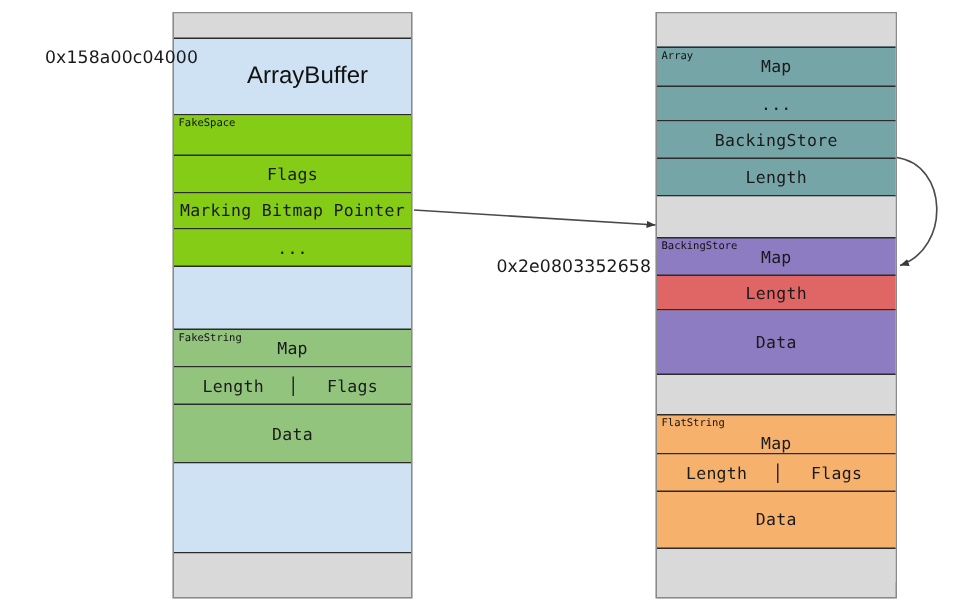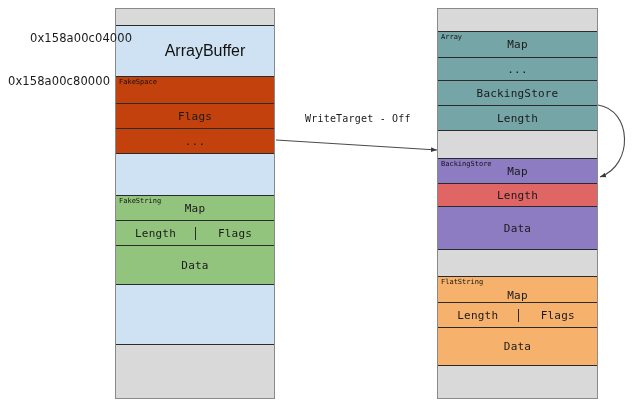--- a/index.html
+++ b/index.html
@@ -45,21 +45,21 @@
     overflow: hidden;
   }
   .row.bordered { border-bottom: 1px solid #2b2b2b; }
   .row.topline  { border-top: 1px solid #2b2b2b; }
 
   
   .gap { background: #d9d9d9; }
 
   
   .c-lightblue  { background: #cfe2f3; padding-left: 20px; }
-  .c-blue       { background: #c2410c; }
+  .c-blue       { background: #84cc16; }
   .c-green      { background: #93c47d; }
   .c-teal       { background: #76a5a8; }
   .c-purple     { background: #8e7cc3; }
   .c-red        { background: #e06666; }
   .c-orange     { background: #f6b26c; }
 
   
   .tag {
     position: absolute;
     left: 3px;
@@ -140,20 +140,23 @@
       <div class="row gap" style="height: 16px; flex: 0 0 16px;"></div>
       <div class="row c-lightblue bordered topline" style="height: 52px; flex: 0 0 52px;">
         <span class="title-sans">ArrayBuffer</span>
       </div>
       <div class="row c-blue bordered" style="height: 27px; flex: 0 0 27px;">
         <span class="tag">FakeSpace</span>
       </div>
       <div class="row c-blue bordered" style="height: 25px; flex: 0 0 25px;">
         <span>Flags</span>
       </div>
+      <div class="row c-blue bordered" style="height: 24px; flex: 0 0 24px;">
+        <span>Marking Bitmap Pointer</span>
+      </div>
       <div class="row c-blue bordered" style="height: 25px; flex: 0 0 25px;">
         <span>...</span>
       </div>
       <div class="row c-lightblue bordered" style="height: 42px; flex: 0 0 42px;"></div>
       <div class="row c-green bordered" style="height: 25px; flex: 0 0 25px;">
         <span class="tag">FakeString</span>
         <span>Map</span>
       </div>
       <div class="row c-green bordered split" style="height: 25px; flex: 0 0 25px;">
         <div class="half">Length</div>
@@ -201,30 +204,29 @@
         <div class="half">Length</div>
         <div class="half divider">Flags</div>
       </div>
       <div class="row c-orange bordered" style="height: 38px; flex: 0 0 38px;">
         <span>Data</span>
       </div>
       <div class="row gap" style="height: 22px; flex: 0 0 22px;"></div>
     </div>
 
   <div class="addr" id="addr-l1">0x158a00c04000</div>
-  <div class="addr" id="addr-l2">0x158a00c80000</div>
-
+
+  <div class="addr" id="addr-r2">0x2e0803352658</div>
 
   <svg class="overlay" viewBox="0 0 640 406">
     <defs>
       <marker id="arrowhead" markerWidth="7" markerHeight="7" refX="6" refY="3" orient="auto" markerUnits="userSpaceOnUse">
         <path d="M0,0.6 L6,3 L0,5.4 z" fill="#3a3a3a"></path>
       </marker>
     </defs>
 
     <path d="M276,140 L437,150" stroke="#4a4a4a" stroke-width="1.1" fill="none" marker-end="url(#arrowhead)"></path>
 
     <path d="M598,105 C632,110 634,165 600,177" stroke="#4a4a4a" stroke-width="1.1" fill="none" marker-end="url(#arrowhead)"></path>
   </svg>
 
-  <div id="arrow-label">WriteTarget - Off</div>
 
 </div>
 
 </body></html>

